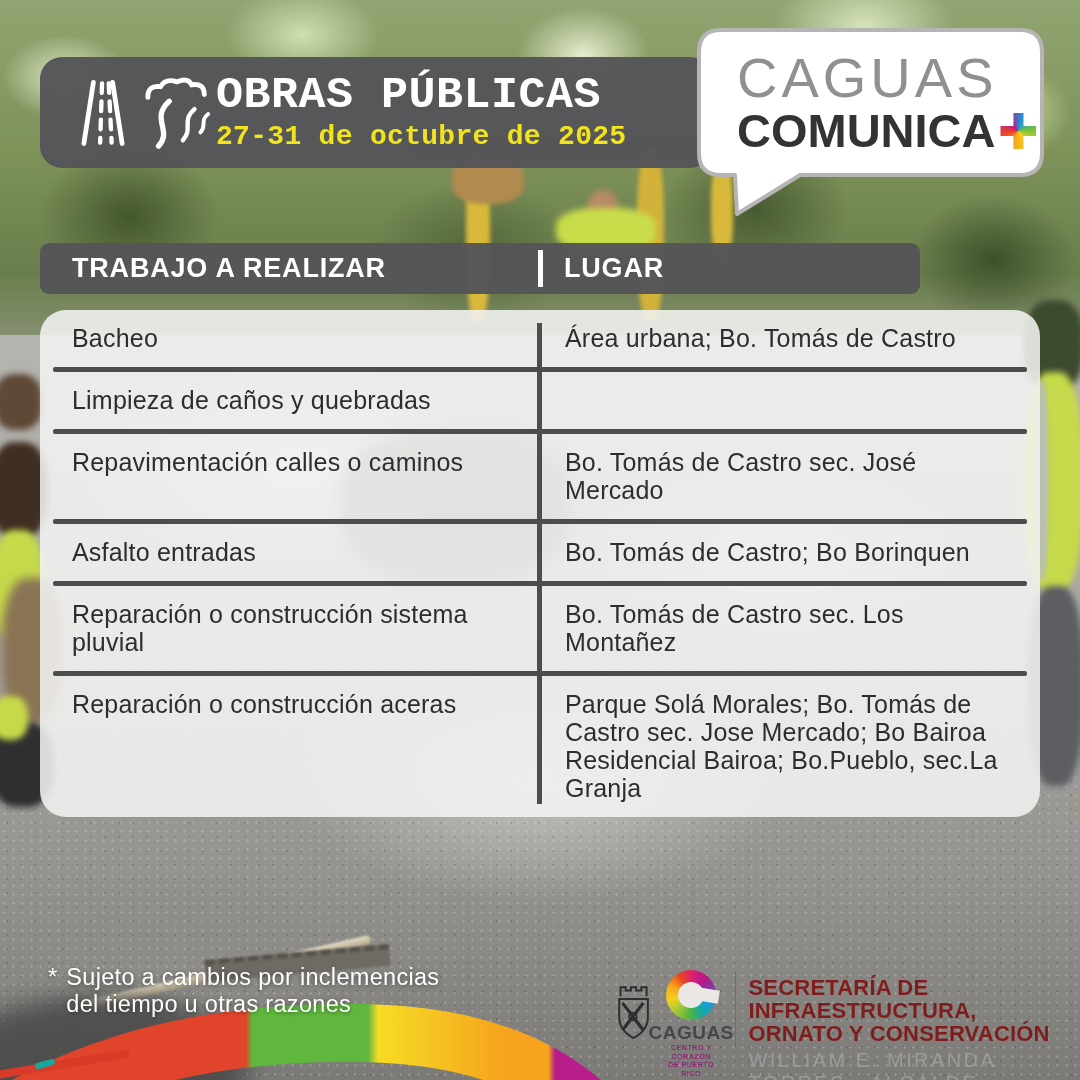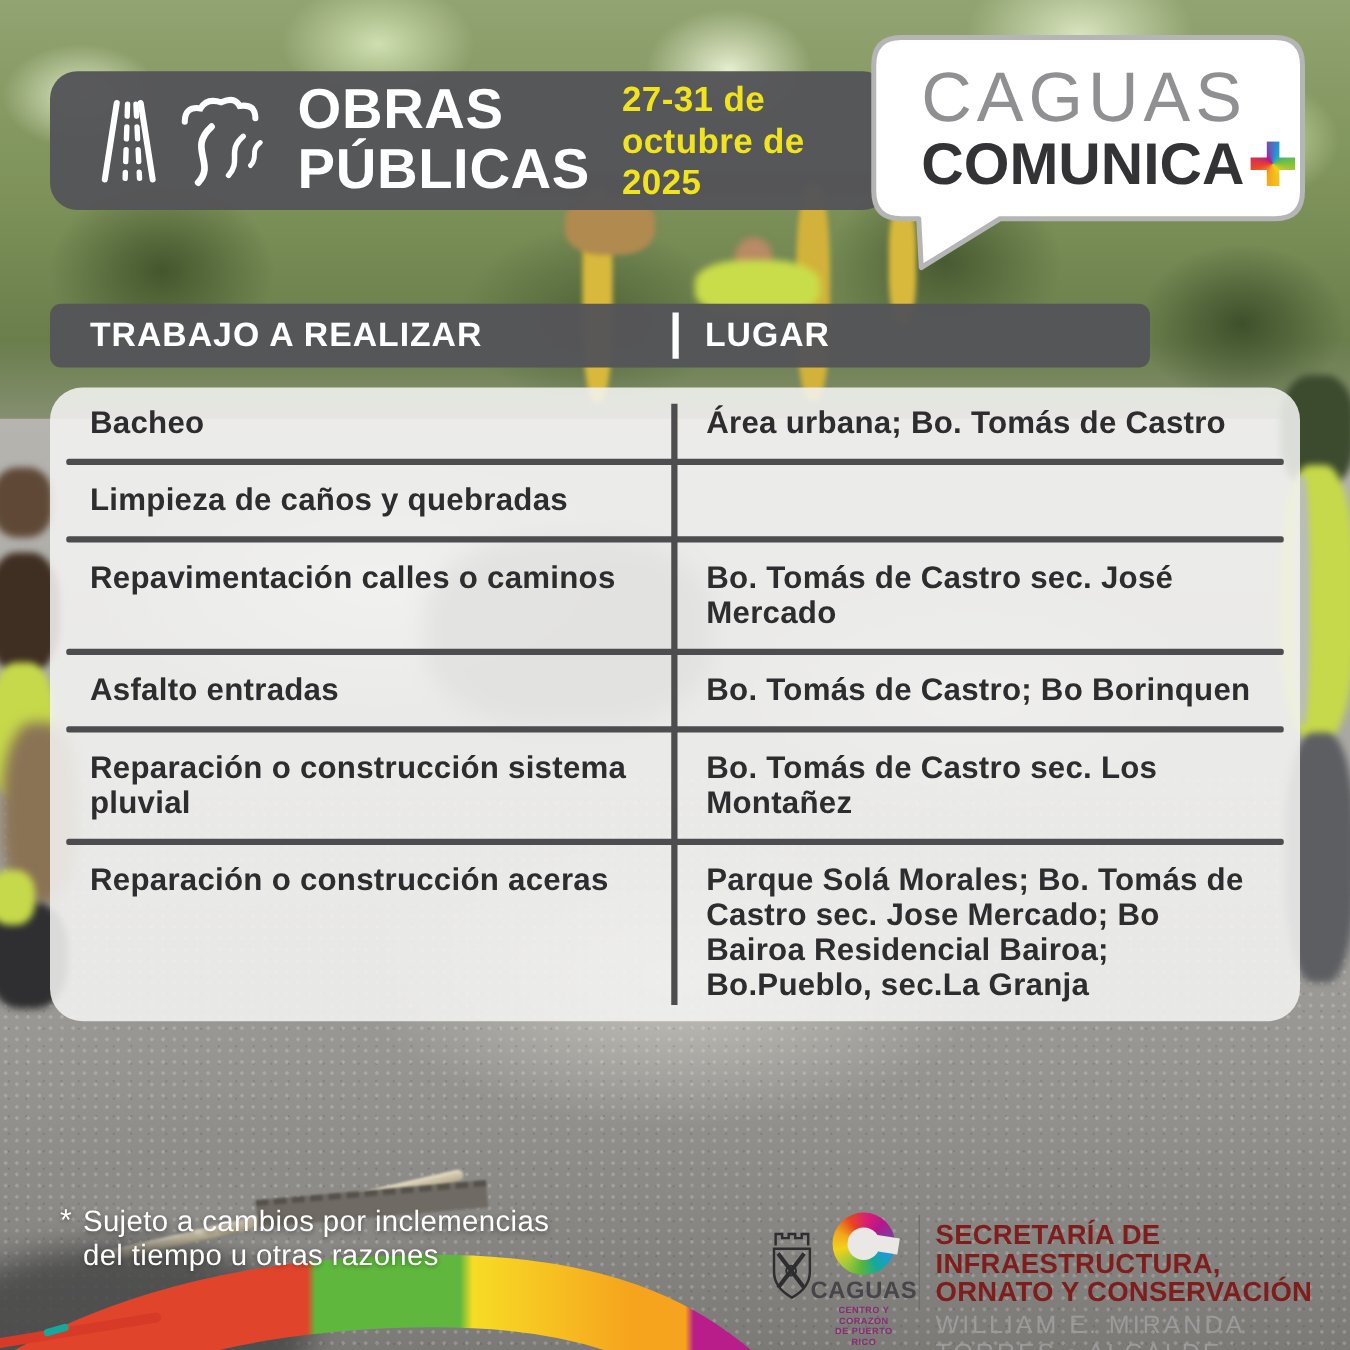--- a/index.html
+++ b/index.html
@@ -67,21 +67,21 @@
   .rake-head{position:absolute;left:205px;top:952px;width:185px;height:17px;background:#6f6b64;transform:rotate(-5deg);
     border-top:5px dashed #56524b;filter:blur(1px);}
   .dark-patch{position:absolute;left:-50px;top:995px;width:300px;height:140px;background:#474747;border-radius:50%;filter:blur(12px);opacity:.85;}
 
   
   .title-banner{
     position:absolute;left:40px;top:57px;width:672px;height:111px;border-radius:22px;
     background:rgba(85,85,88,.97);display:flex;align-items:center;padding-left:40px;box-sizing:border-box;z-index:5;
   }
   .banner-icons{display:flex;align-items:center;gap:14px;}
-  .title-textblock{margin-left:22px;display:flex;flex-direction:row;}
+  .title-textblock{display:flex;flex-direction:column;font-family:Liberation Mono, monospace;}
   .title-main{color:#ffffff;font-weight:700;font-size:45px;letter-spacing:.5px;line-height:48px;}
   .title-sub{color:#f2e41c;font-weight:700;font-size:28px;line-height:33px;letter-spacing:.3px;}
 
   
   .bubble{position:absolute;left:688px;top:24px;width:366px;height:206px;z-index:6;}
   .bubble svg{position:absolute;left:0;top:0;}
   .bubble-text{position:absolute;left:49px;top:27px;}
   .bubble-caguas{color:#909092;font-size:56px;line-height:54px;font-weight:400;letter-spacing:4px;}
   .bubble-comunica{color:#333335;font-size:47px;line-height:52px;font-weight:700;letter-spacing:0px;display:flex;align-items:center;}
   .plus{display:inline-block;width:36px;height:36px;margin-left:5px;
@@ -97,21 +97,21 @@
   .th1{width:466px;padding-left:32px;}
   .th-divider{width:5px;height:37px;background:#ffffff;}
   .th2{padding-left:21px;}
 
   
   .card{
     position:absolute;left:40px;top:310px;width:1000px;border-radius:26px;
     background:rgba(244,244,242,.87);z-index:4;overflow:hidden;
   }
   .vdivider{position:absolute;left:497px;top:13px;bottom:13px;width:5px;background:#4d4d4f;}
-  .row{display:flex;font-weight:bold;}
+  .row{display:flex;}
   .cell{box-sizing:border-box;color:#2d2d2f;font-size:25px;line-height:28px;letter-spacing:.2px;}
   .c1{width:498px;padding:14px 30px 15px 32px;}
   .c2{width:502px;padding:14px 28px 15px 27px;}
   .hdivider{height:5px;background:#4d4d4f;margin:0 13px;border-radius:2px;}
 
   
   .disclaimer{position:absolute;left:48px;top:964px;z-index:8;color:#ffffff;display:flex;gap:9px;
     text-shadow:0 1px 4px rgba(0,0,0,.45);}
   .ast{font-size:24px;line-height:26px;}
   .disclaimer-lines{font-size:23.5px;line-height:27px;letter-spacing:.3px;}

